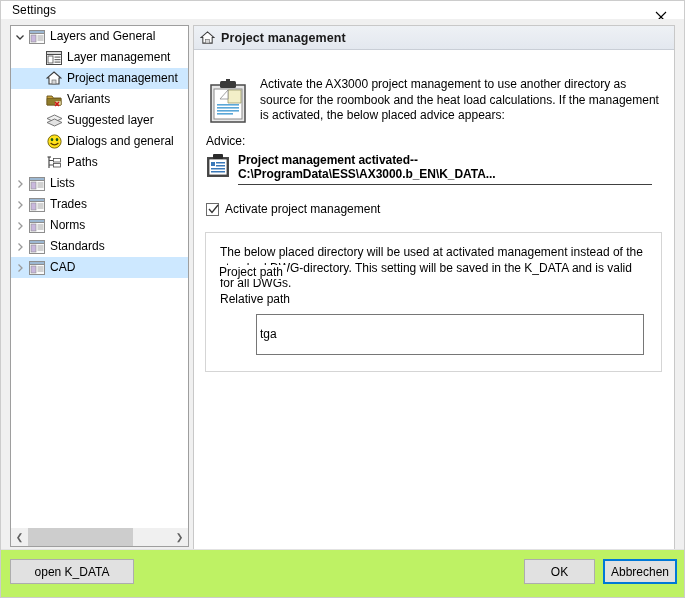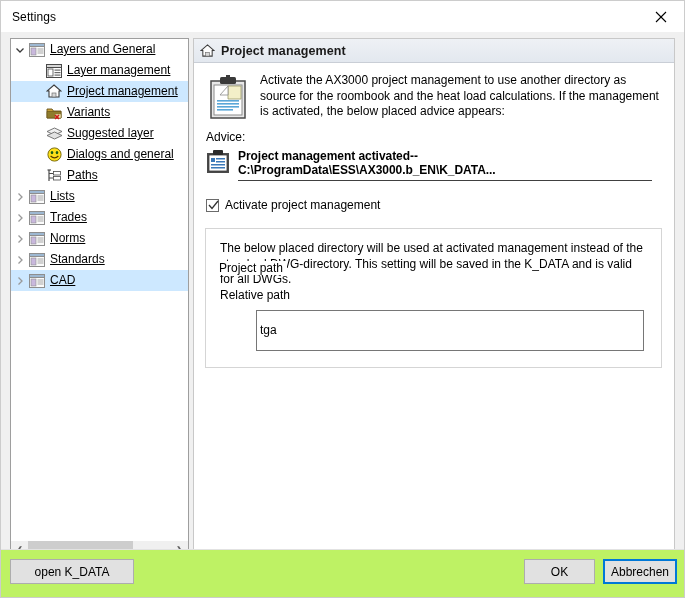--- a/index.html
+++ b/index.html
@@ -23,21 +23,21 @@
     height: 598px;
     background: #f0f0f0;
     border: 1px solid #cccccc;
     box-sizing: border-box;
     display: flex;
     flex-direction: column;
   }
 
   
   .titlebar {
-    height: 31px;
+    height: 18px;
     background: #ffffff;
     display: flex;
     align-items: center;
     flex: 0 0 auto;
     position: relative;
   }
   .titlebar-text {
     font-size: 12px;
     color: #000000;
     padding-left: 11px;
@@ -111,21 +111,20 @@
     height: 17px;
     margin-right: 4px;
     display: flex;
     align-items: center;
     justify-content: center;
   }
   .tree-label {
     font-size: 12px;
     color: #000000;
     line-height: 15px;
-    text-decoration: underline;
   }
 
   
   .tree-hscroll {
     position: absolute;
     left: 0;
     right: 0;
     bottom: 0;
     height: 18px;
     background: #f0f0f0;
@@ -185,21 +184,21 @@
     letter-spacing: 0.1px;
   }
 
   .detail-body {
     position: relative;
     padding: 0;
   }
 
   .intro-row {
     display: flex;
-    padding: 10px 12px 0 12px;
+    padding: 27px 12px 0 12px;
   }
   .intro-icon {
     width: 46px;
     min-width: 46px;
     height: 46px;
     margin-right: 8px;
     margin-top: 2px;
   }
   .intro-text {
     font-size: 12px;

